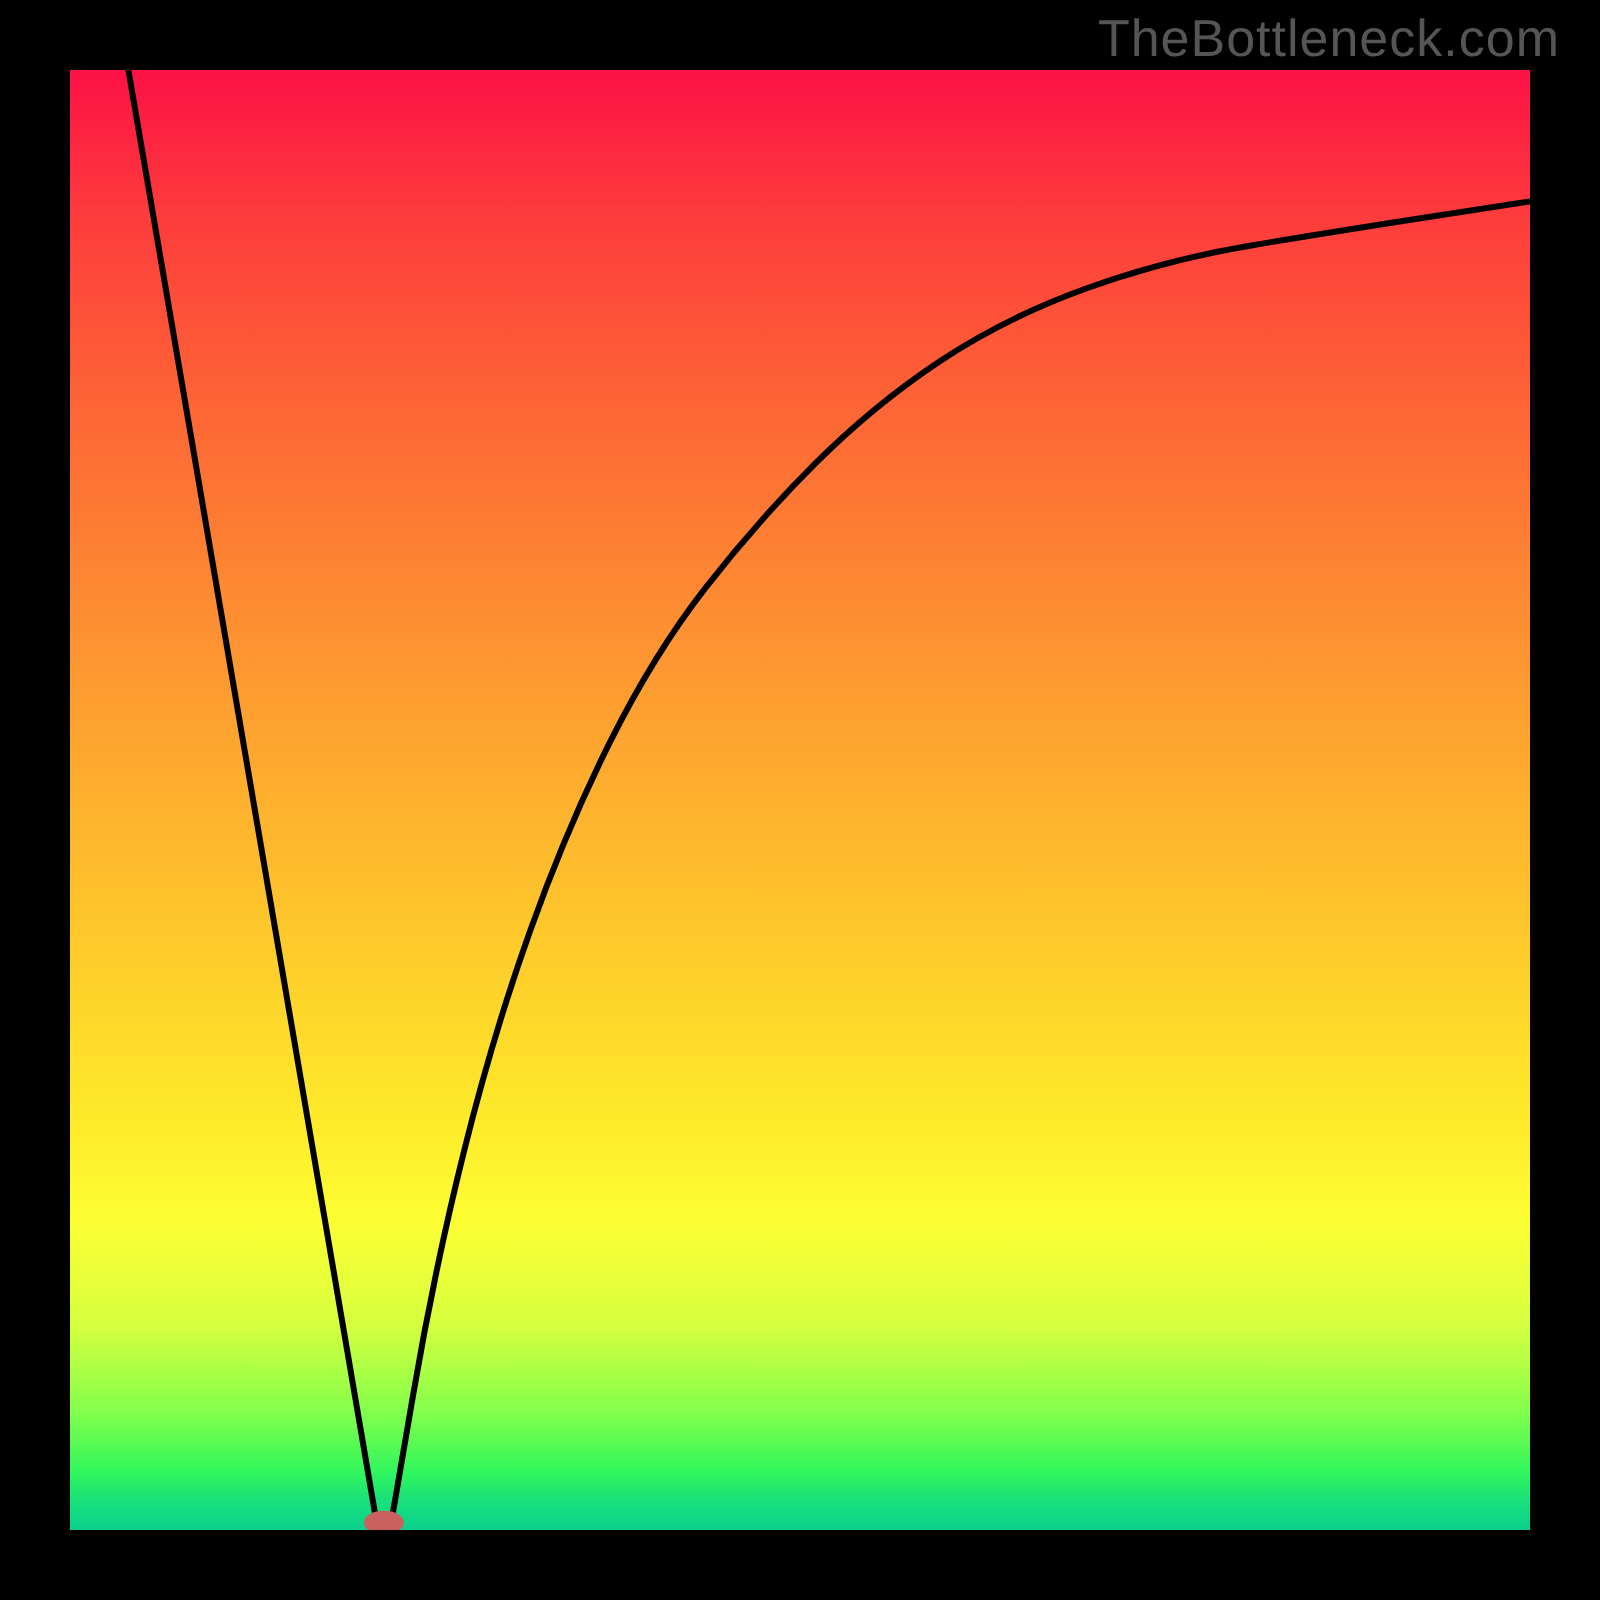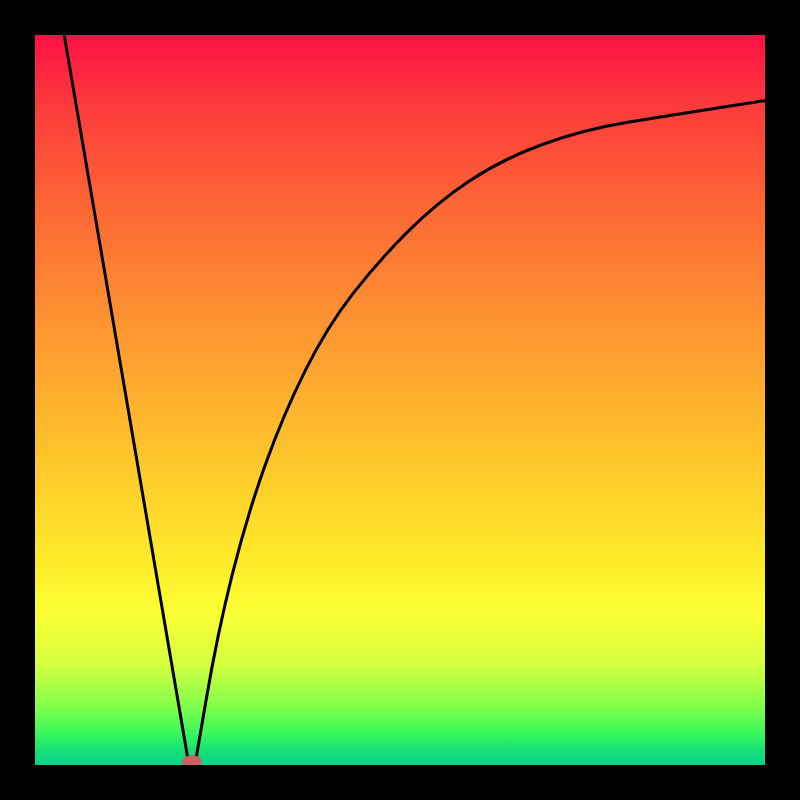--- a/index.html
+++ b/index.html
@@ -66,20 +66,21 @@
   }
   .marker {
     fill: #c9615f;
     stroke: none;
   }
 </style>
 </head>
 <body>
 
 <div class="frame">
+  <div class="watermark">TheBottleneck.com</div>
 
   <div class="plot">
     <div class="gradient"></div>
 
     <svg class="curves" viewBox="0 0 730 730" preserveAspectRatio="none">
       <path id="left-branch" class="curve" d="M 29.2 0 L 153.29999999999998 726.35"></path>
       <path id="right-branch" class="curve" d="M 160.6 726.35 Q 160.6 726.35 171.55 662.475 Q 182.5 598.6 197.1 540.2 Q 211.7 481.79999999999995 229.95 430.7 Q 248.20000000000002 379.6 270.1 335.8 Q 292 292 317.54999999999995 259.15000000000003 Q 343.09999999999997 226.30000000000004 372.3 197.10000000000002 Q 401.50000000000006 167.89999999999998 434.35 146 Q 467.2 124.10000000000002 507.35 109.50000000000001 Q 547.5 94.9 591.3 87.6 Q 635.1 80.3 682.55 72.99999999999999 T 730 65.69999999999997"></path>
       <ellipse id="marker" class="marker" rx="10" ry="6" cx="156.95" cy="726.35" fill="#c9615f"></ellipse>
     </svg>
   </div>

